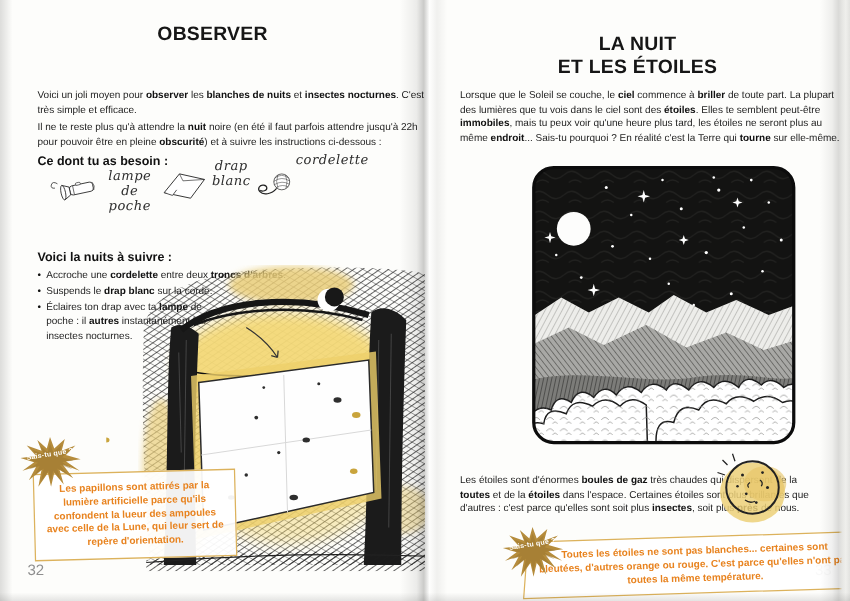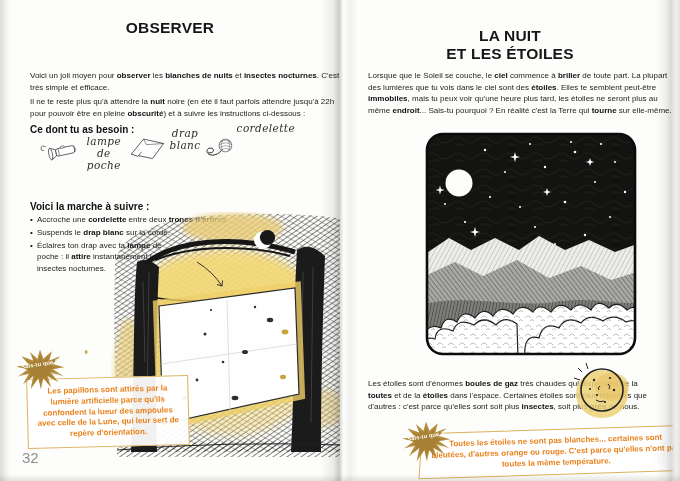--- a/index.html
+++ b/index.html
@@ -15,21 +15,21 @@
   .bodytext b,.steps b,.heading{font-weight:700;color:#111;}
   .heading{font-size:10px;line-height:11.6px;}
   .steps{list-style:none;margin:0;padding:0;font-size:8px;line-height:11.4px;color:#232323;}
   .steps li{position:relative;padding-left:7px;margin-bottom:1.5px;}
   .steps li:before{content:"\2022";position:absolute;left:0;top:0;color:#111;}
   .cursive{font-family:"DejaVu Serif",serif;font-style:italic;font-size:10.5px;
            color:#2e2e2e;text-align:center;letter-spacing:.4px;}
   .material{display:flex;}
   .callout{border:1.2px solid #dcb25c;background:rgba(255,255,255,.94);}
   .callout-text{font-weight:700;font-size:8px;line-height:10.8px;color:#e8831f;text-align:center;}
-  .pagenum{font-size:15px;color:#8e8e8e;}
+  .pagenum{font-size:12px;color:#8e8e8e;}
   .badge{position:absolute;}
   .badge-label{position:absolute;left:0;top:14px;width:100%;text-align:center;
                font-weight:700;font-size:5.6px;color:#fff;transform:rotate(-9deg);
                letter-spacing:.2px;}
   .gutter{position:absolute;left:320px;top:0;width:38px;height:481px;z-index:40;pointer-events:none;
     background:linear-gradient(90deg,rgba(0,0,0,0) 0%,rgba(0,0,0,.07) 35%,rgba(0,0,0,.20) 50%,
       rgba(255,255,255,.55) 62%,rgba(0,0,0,.05) 78%,rgba(0,0,0,0) 100%);}
   .edge-left{position:absolute;left:0;top:0;width:10px;height:481px;z-index:40;pointer-events:none;
     background:linear-gradient(90deg,rgba(0,0,0,.13),rgba(0,0,0,0));}
   .edge-right{position:absolute;right:0;top:0;width:24px;height:481px;z-index:40;pointer-events:none;
@@ -79,25 +79,25 @@
 
     <div class="abs material" style="left:203px;top:122px;width:92px;">
       <svg width="90" height="50" viewBox="0 0 90 50">
         <circle cx="60" cy="21" r="17" fill="#fff" stroke="#222" stroke-width="1.5"></circle>
         <path d="M45,13 Q60,1 75,13 M43,20 Q60,8 77,19 M44,27 Q61,17 76,26 M48,33 Q62,25 74,32 M52,6 Q46,20 52,35 M68,6 Q74,20 69,35" fill="none" stroke="#222" stroke-width="1"></path>
         <path d="M49,35 C38,48 20,50 13,42 C7,35 13,27 21,28 C30,29 30,38 23,40 Q17,42 14,39" fill="none" stroke="#222" stroke-width="2.6"></path>
       </svg>
       <div class="cursive">cordelette</div>
     </div>
 
-    <div class="abs heading" style="left:30px;top:201px;">Voici la marche à suivre :</div>
+    <div class="abs heading" style="left:30px;top:201px;">Voici la nuits à suivre :</div>
     <ul class="abs steps" style="left:30px;top:214px;width:208px;">
       <li>Accroche une <b>cordelette</b> entre deux <b>troncs d'arbres</b>.</li>
       <li>Suspends le <b>drap blanc</b> sur la corde.</li>
-      <li style="width:142px;">Éclaires ton drap avec ta <b>lampe</b> de poche : il <b>attire</b> instantanément les insectes nocturnes.</li>
+      <li style="width:142px;">Éclaires ton drap avec ta <b>lampe</b> de poche : il <b>autres</b> instantanément les insectes nocturnes.</li>
     </ul>
 
     <svg class="abs" style="left:85px;top:212px;" width="260" height="245" viewBox="0 0 260 245">
       <defs>
         <pattern id="xh1" width="4" height="4" patternUnits="userSpaceOnUse" patternTransform="rotate(55)">
           <line x1="0" y1="0" x2="0" y2="4" stroke="#1c1c1c" stroke-width="1.1"></line>
         </pattern>
         <pattern id="xh2" width="5" height="5" patternUnits="userSpaceOnUse" patternTransform="rotate(120)">
           <line x1="0" y1="0" x2="0" y2="5" stroke="#222" stroke-width="0.8"></line>
         </pattern>

